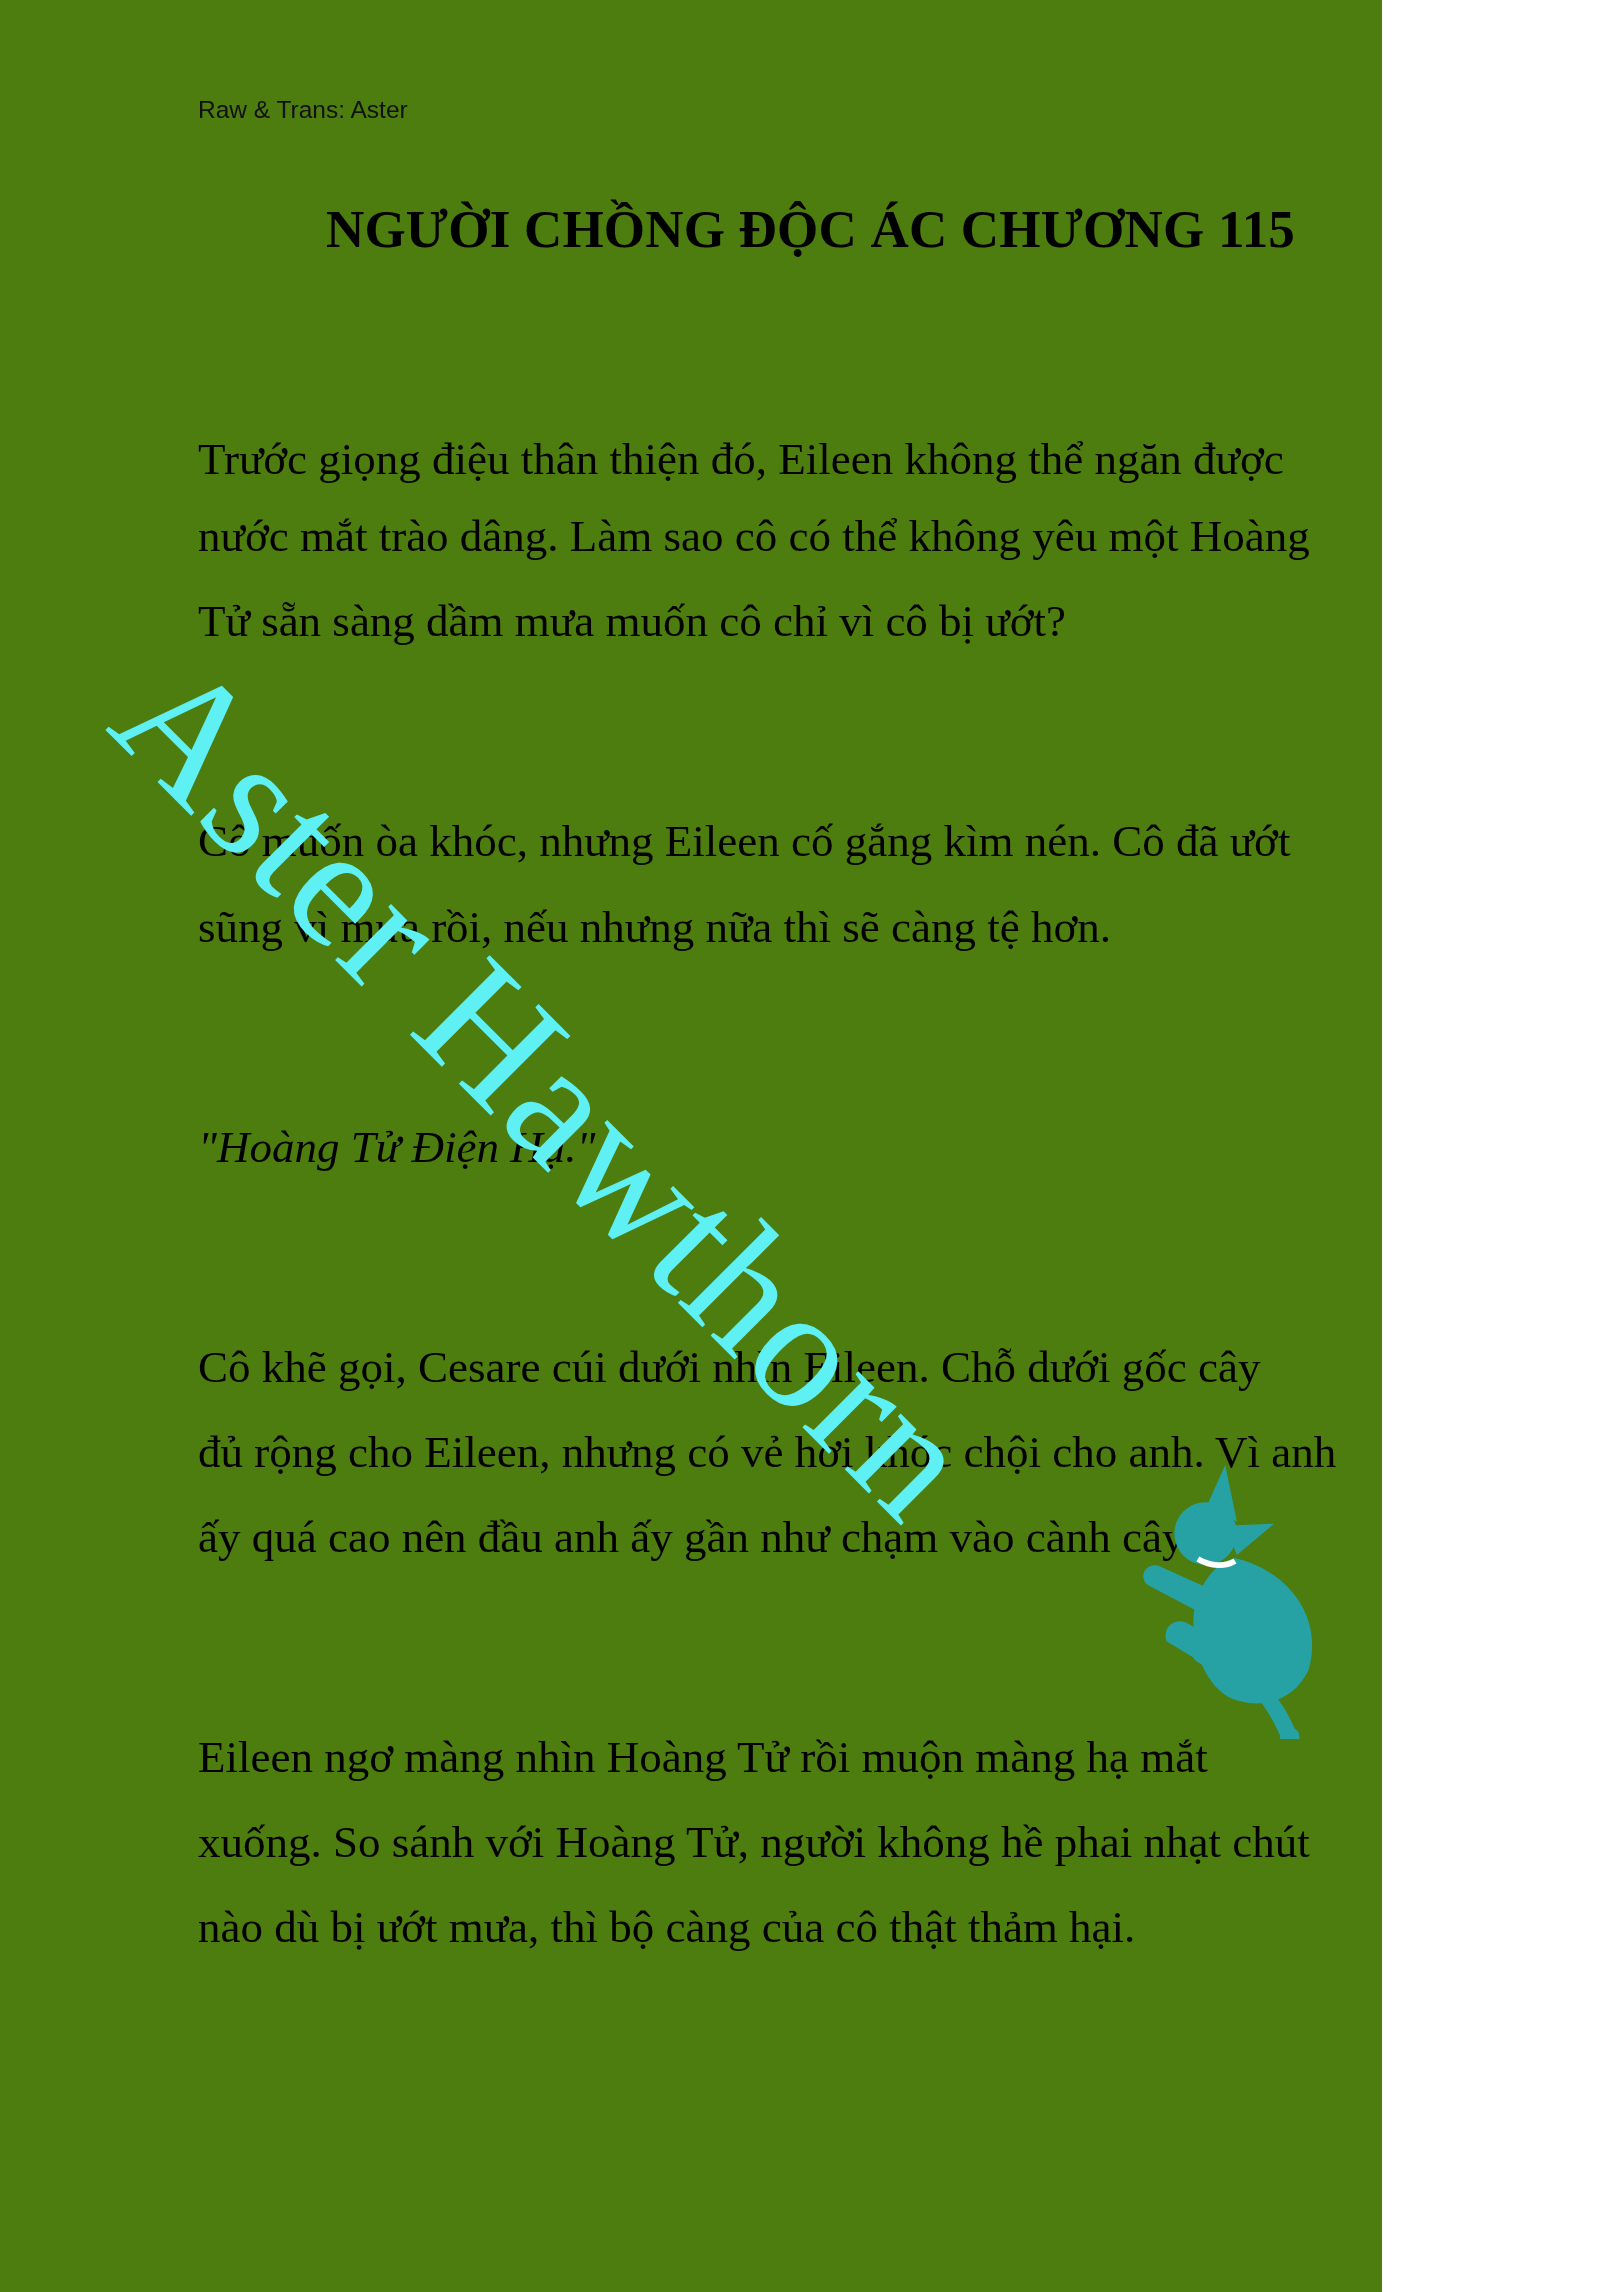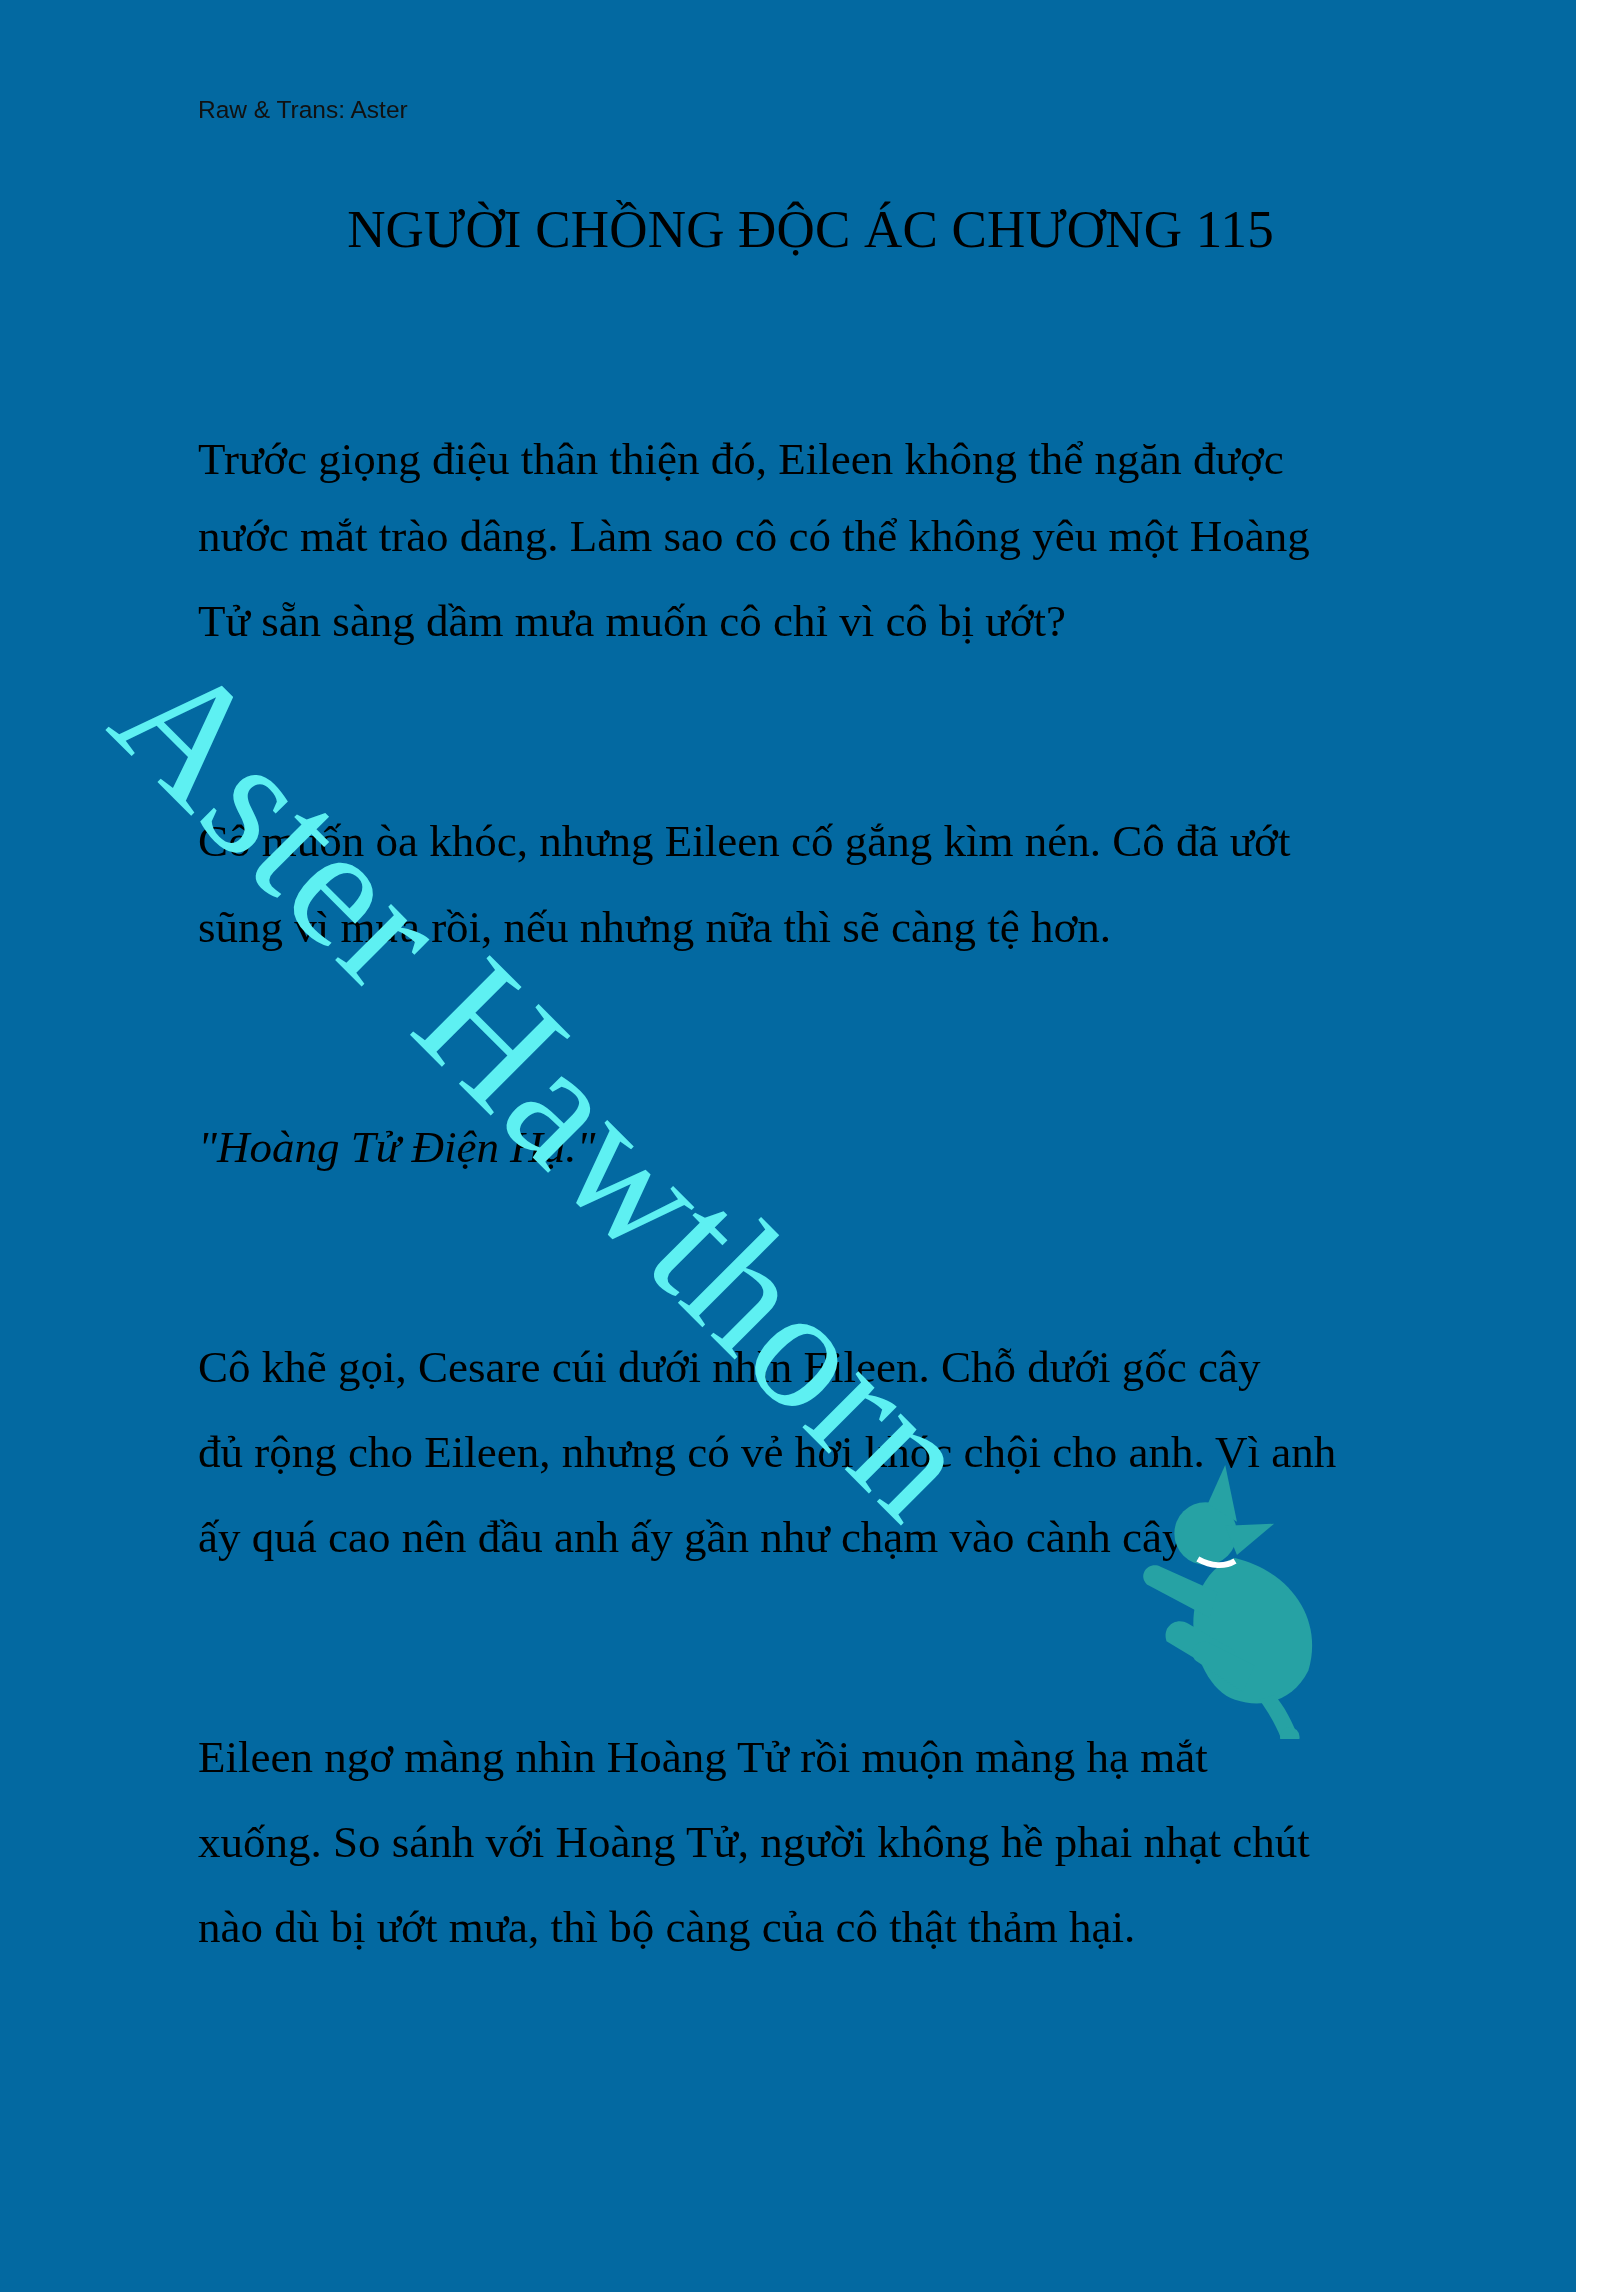--- a/index.html
+++ b/index.html
@@ -1,24 +1,24 @@
 <!DOCTYPE html>
 <html><head>
 <meta charset="utf-8">
 <style>
   html, body { margin: 0; padding: 0; background: #ffffff; }
   body { width: 1621px; height: 2293px; position: relative; overflow: hidden; }
-  .page { position: absolute; left: 0; top: 0; width: 1576px; height: 2293px; background: #0369a1; }
+  .page { position: absolute; left: 0; top: 0; width: 1382px; height: 2293px; background: #4d7c0f; }
   .credit {
     position: absolute; left: 198px; top: 96px;
     font-family: "Liberation Sans", sans-serif; font-size: 24.5px; color: #111;
   }
   .title {
     position: absolute; left: 0; width: 1621px; top: 199px; text-align: center;
-    font-family: "Liberation Serif", serif; font-weight: normal; font-size: 53px; color: #000;
+    font-family: "Liberation Serif", serif; font-weight: bold; font-size: 53px; color: #000;
     letter-spacing: 0.2px;
   }
   .body-text {
     font-family: "Liberation Serif", serif; font-size: 45px; color: #000;
   }
   .line { position: absolute; left: 198px; white-space: nowrap; line-height: 1; }
   .italic { font-style: italic; }
   .watermark {
     position: absolute; left: 206px; top: 627px;
     font-family: "Liberation Serif", serif; font-size: 172px; color: #5ef0f2;

